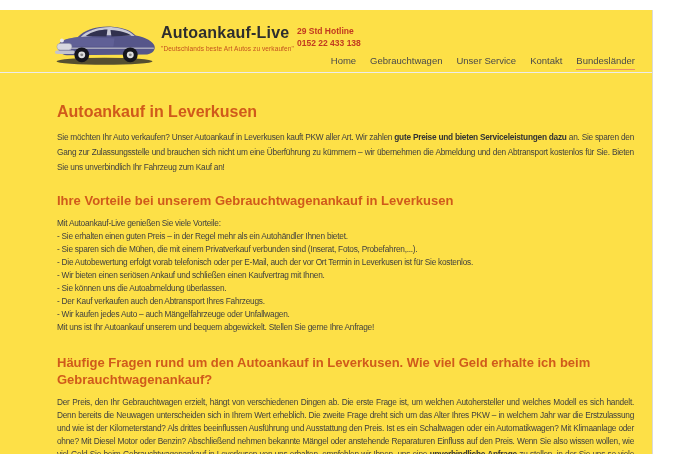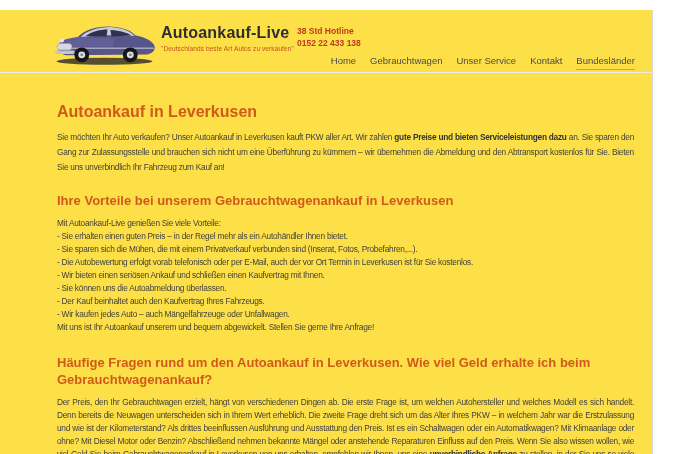--- a/index.html
+++ b/index.html
@@ -68,21 +68,21 @@
       <circle cx="152" cy="77" r="7" fill="#dddddd"></circle>
       <circle cx="152" cy="77" r="3" fill="#888888"></circle>
     </svg>
 
     <div class="logo-text">
       <div class="logo-title">Autoankauf-Live</div>
       <div class="logo-tagline">"Deutschlands beste Art Autos zu verkaufen"</div>
     </div>
 
     <div class="hotline">
-      <div>38 Std Hotline</div>
+      <div>29 Std Hotline</div>
       <div>0152 22 433 138</div>
     </div>
 
     <nav class="nav">
       <a class="nav-item">Home</a>
       <a class="nav-item">Gebrauchtwagen</a>
       <a class="nav-item">Unser Service</a>
       <a class="nav-item">Kontakt</a>
       <a class="nav-item active">Bundesländer</a>
     </nav>
@@ -96,21 +96,21 @@
 
     <h2 class="h2-advantages">Ihre Vorteile bei unserem Gebrauchtwagenankauf in Leverkusen</h2>
 
     <div class="para adv">
       <div>Mit Autoankauf-Live genießen Sie viele Vorteile:</div>
       <div>- Sie erhalten einen guten Preis – in der Regel mehr als ein Autohändler Ihnen bietet.</div>
       <div>- Sie sparen sich die Mühen, die mit einem Privatverkauf verbunden sind (Inserat, Fotos, Probefahren,...).</div>
       <div>- Die Autobewertung erfolgt vorab telefonisch oder per E-Mail, auch der vor Ort Termin in Leverkusen ist für Sie kostenlos.</div>
       <div>- Wir bieten einen seriösen Ankauf und schließen einen Kaufvertrag mit Ihnen.</div>
       <div>- Sie können uns die Autoabmeldung überlassen.</div>
-      <div>- Der Kauf beinhaltet auch den Kaufvertrag Ihres Fahrzeugs.</div>
+      <div>- Der Kauf verkaufen auch den Abtransport Ihres Fahrzeugs.</div>
       <div>- Wir kaufen jedes Auto – auch Mängelfahrzeuge oder Unfallwagen.</div>
       <div>Mit uns ist Ihr Autoankauf unserem und bequem abgewickelt. Stellen Sie gerne Ihre Anfrage!</div>
     </div>
 
     <h2 class="h2-faq">Häufige Fragen rund um den Autoankauf in Leverkusen. Wie viel Geld erhalte ich beim Gebrauchtwagenankauf?</h2>
 
     <p class="para faq"><span>Der Preis, den Ihr Gebrauchtwagen erzielt, hängt von verschiedenen Dingen ab. Die erste Frage ist, um welchen Autohersteller und welches Modell es sich handelt. Denn bereits die Neuwagen unterscheiden sich in Ihrem Wert erheblich. Die zweite Frage dreht sich um das Alter Ihres PKW – in welchem Jahr war die Erstzulassung und wie ist der Kilometerstand? Als drittes beeinflussen Ausführung und Ausstattung den Preis. Ist es ein Schaltwagen oder ein Automatikwagen? Mit Klimaanlage oder ohne? Mit Diesel Motor oder Benzin? Abschließend nehmen bekannte Mängel oder anstehende Reparaturen Einfluss auf den Preis. Wenn Sie also wissen wollen, wie viel Geld Sie beim Gebrauchtwagenankauf in Leverkusen von uns erhalten, empfehlen wir Ihnen, uns eine </span><b>unverbindliche Anfrage</b><span> zu stellen, in der Sie uns so viele Informationen wie möglich zur Verfügung stellen. Wir machen Ihnen ein Angebot für Ihren Autoankauf.</span></p>
 
   </div>
 

